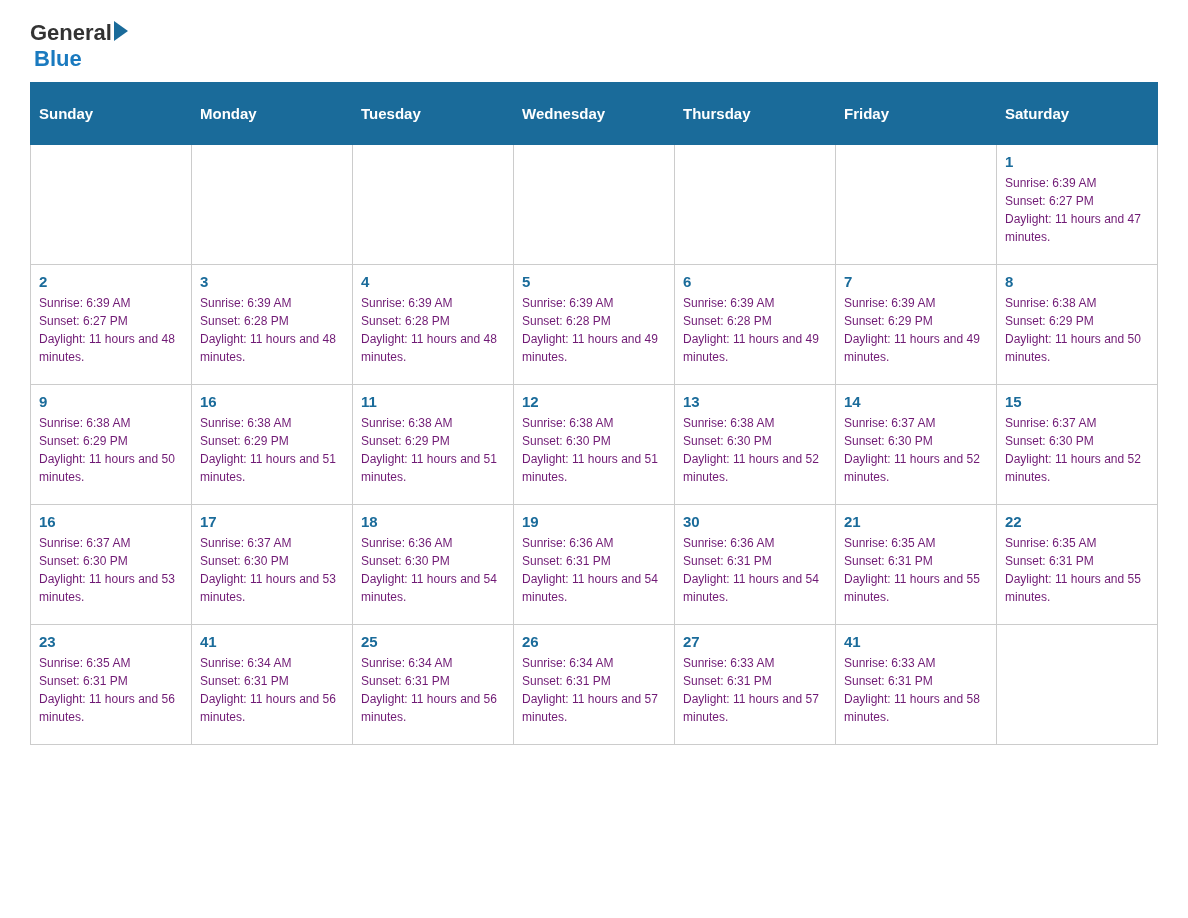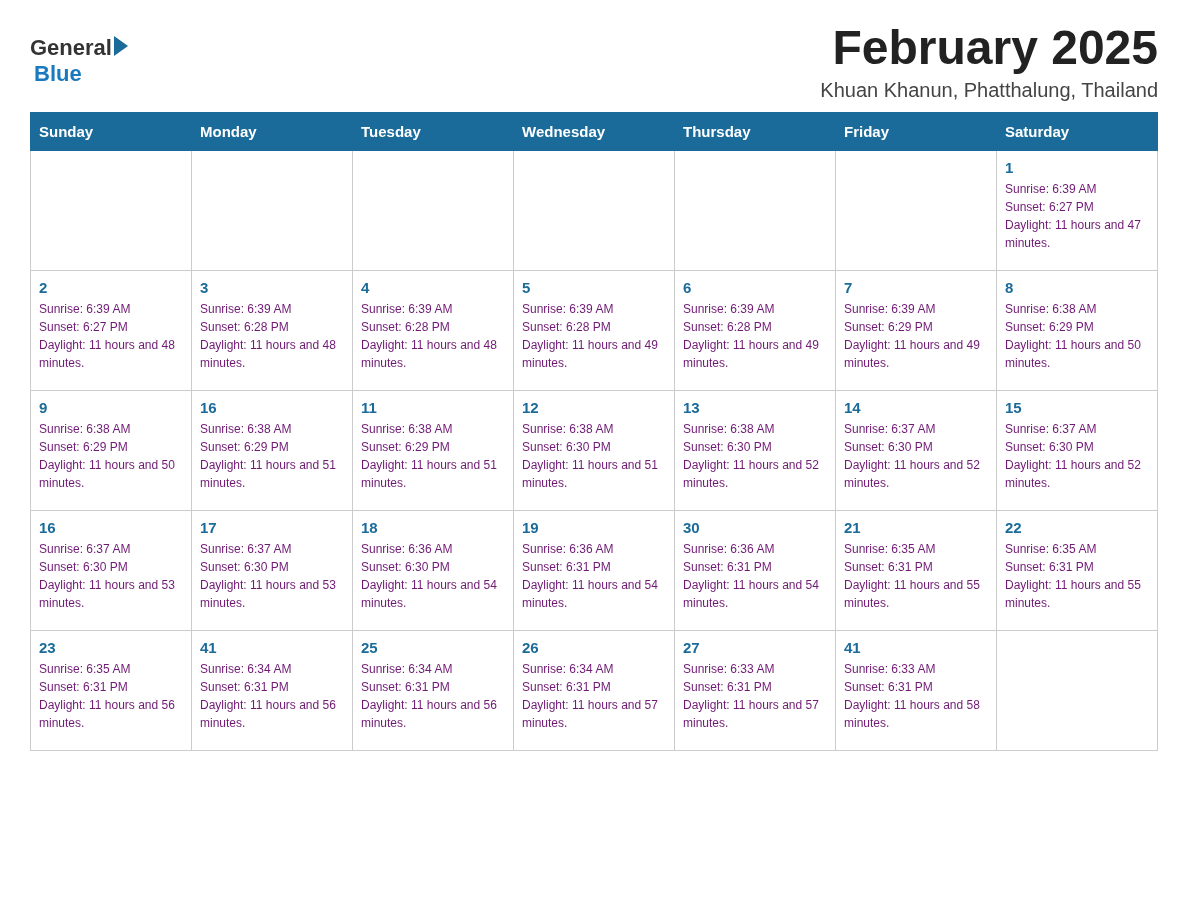--- a/index.html
+++ b/index.html
@@ -6,21 +6,21 @@
     body {
       font-family: Arial, sans-serif;
       background: #fff;
       width: 1188px;
       min-height: 918px;
       padding: 20px 30px;
     }
     .header {
       display: flex;
       justify-content: space-between;
-      align-items: center;
+      align-items: flex-end;
       margin-bottom: 10px;
       gap: 37px;
     }
     .logo-text-general {
       font-size: 22px;
       font-weight: bold;
       color: #333;
     }
     .logo-arrow {
       width: 0;
@@ -62,21 +62,21 @@
     table {
       width: 100%;
       border-collapse: collapse;
       margin-top: 10px;
     }
     thead tr th {
       background-color: #1a6b9a;
       color: #fff;
       font-size: 15px;
       font-weight: bold;
-      padding: 10px 8px;
+      padding: 22px 8px;
       text-align: left;
       border: 1px solid #1a6b9a;
     }
     tbody tr td {
       vertical-align: top;
       padding: 8px;
       border: 1px solid #ccc;
       width: calc(100% / 7);
       font-size: 12.5px;
       color: #333;
@@ -111,24 +111,20 @@
 </head>
 <body>
 
 <div class="header">
   <div class="logo-wrapper">
     <div class="logo-top-row">
       <span class="logo-text-general">General</span>
       <div class="logo-arrow"></div>
     </div>
     <span class="logo-blue">Blue</span>
-  </div>
-  <div class="title-block">
-    <div class="month-year">February 2025</div>
-    <div class="location">Khuan Khanun, Phatthalung, Thailand</div>
   </div>
 </div>
 
 <table>
   <thead>
     <tr>
     <th>Sunday</th>
         <th>Monday</th>
         <th>Tuesday</th>
         <th>Wednesday</th>

